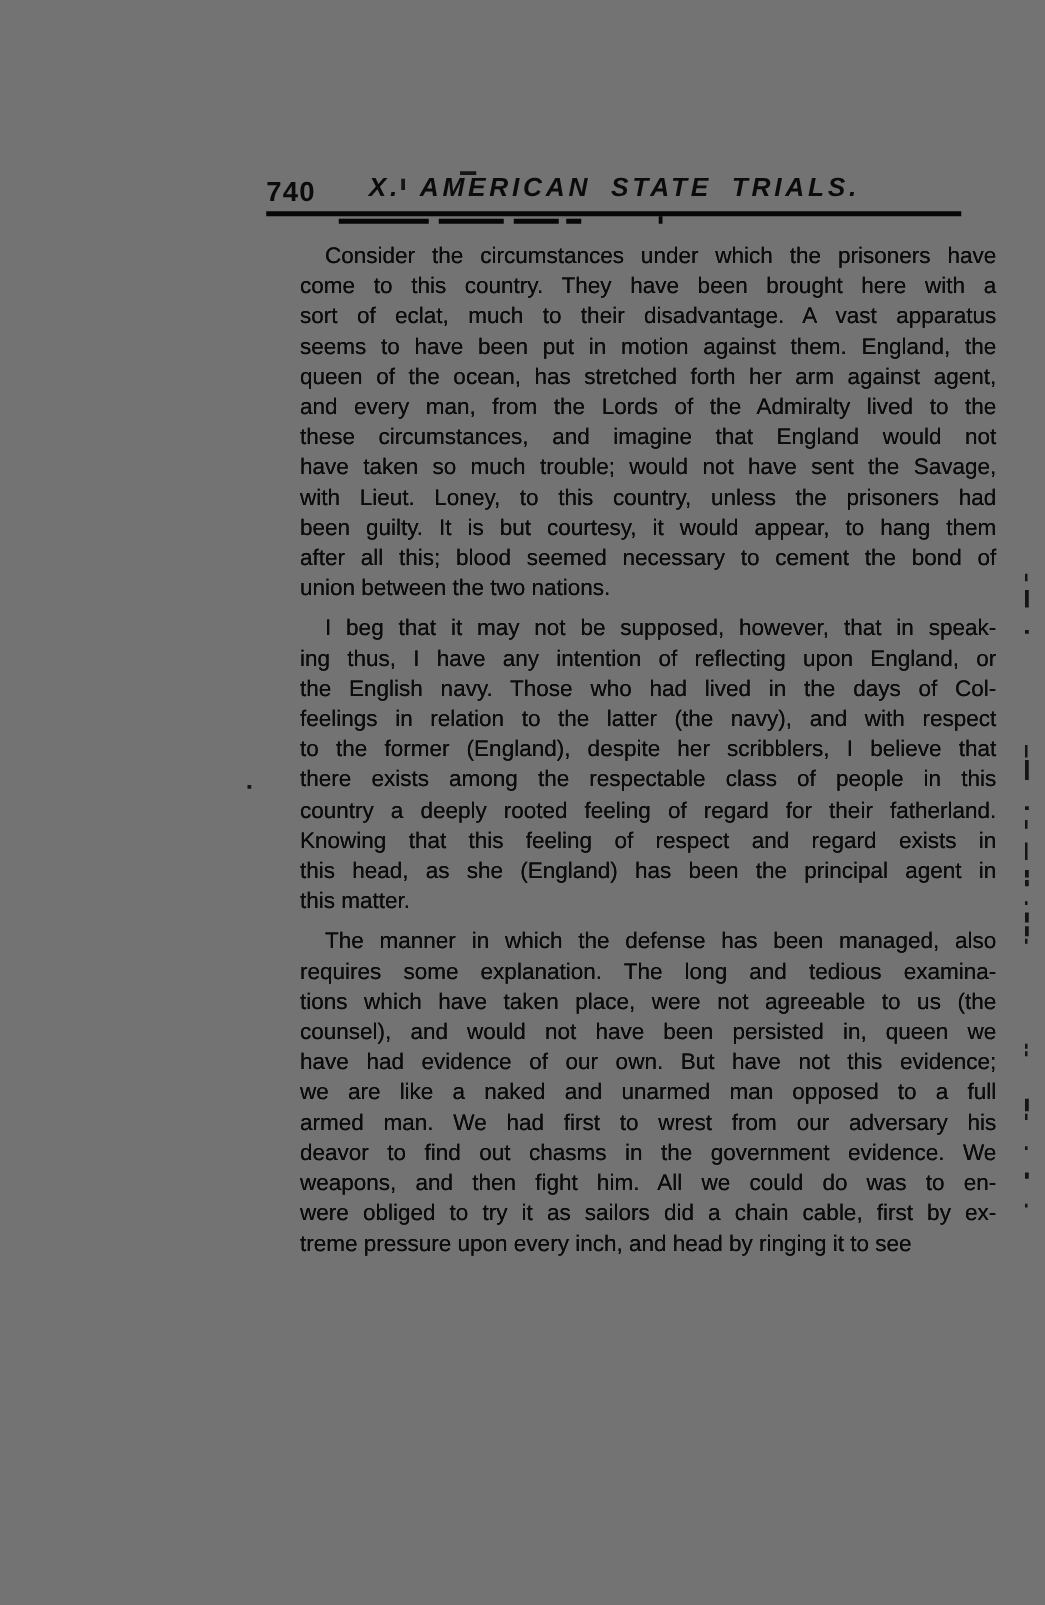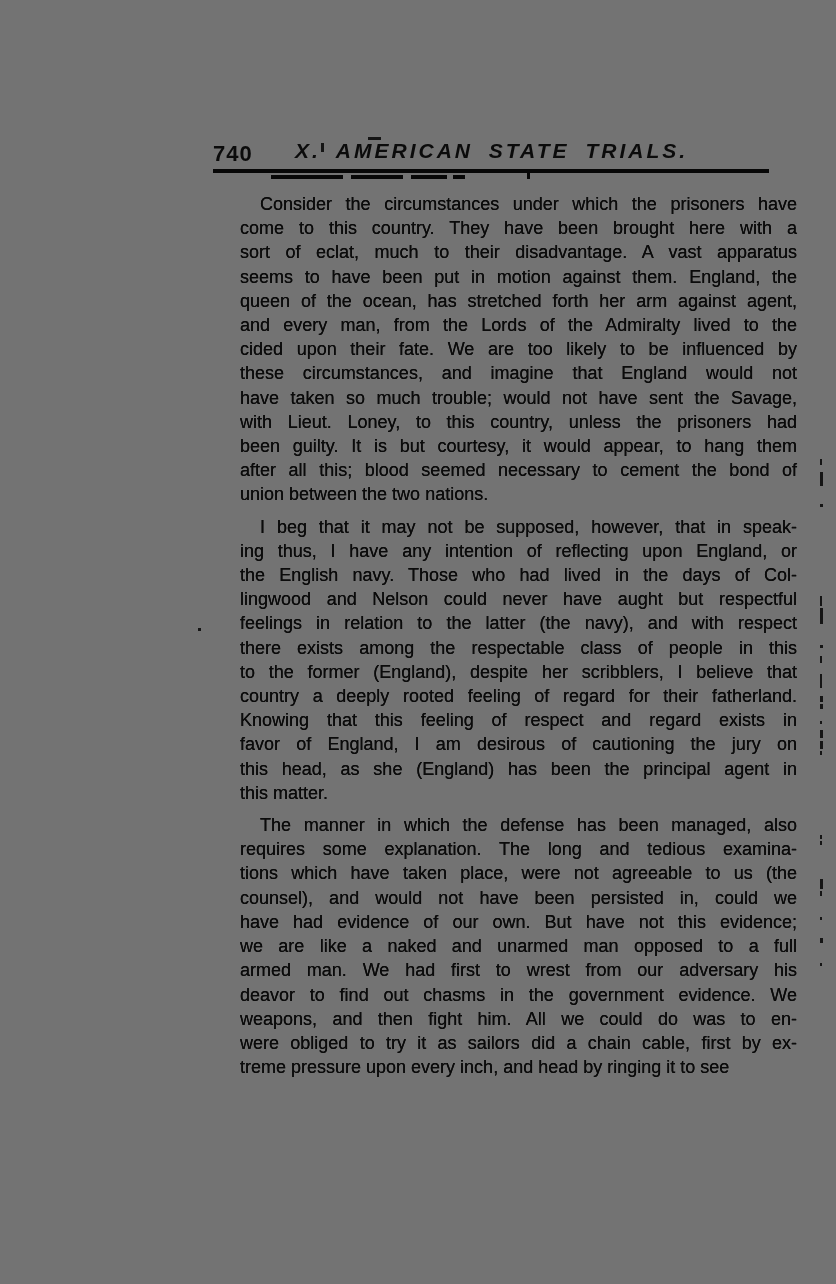--- a/index.html
+++ b/index.html
@@ -112,47 +112,44 @@
     <div class="rule-seg" style="top:173px; left:314px; width:3px; height:6px;"></div>
 
     <div class="text-block" id="page-body">
         <div class="para">
           <div class="line first">Consider the circumstances under which the prisoners have</div>
           <div class="line">come to this country. They have been brought here with a</div>
           <div class="line">sort of eclat, much to their disadvantage. A vast apparatus</div>
           <div class="line">seems to have been put in motion against them. England, the</div>
           <div class="line">queen of the ocean, has stretched forth her arm against agent,</div>
           <div class="line">and every man, from the Lords of the Admiralty lived to the</div>
-          <div class="line">cided upon their fate. We are too likely to be influenced by</div>
           <div class="line">these circumstances, and imagine that England would not</div>
           <div class="line">have taken so much trouble; would not have sent the Savage,</div>
           <div class="line">with Lieut. Loney, to this country, unless the prisoners had</div>
           <div class="line">been guilty. It is but courtesy, it would appear, to hang them</div>
           <div class="line">after all this; blood seemed necessary to cement the bond of</div>
           <div class="line last">union between the two nations.</div>
         </div>
         <div class="para">
           <div class="line first">I beg that it may not be supposed, however, that in speak-</div>
           <div class="line">ing thus, I have any intention of reflecting upon England, or</div>
           <div class="line">the English navy. Those who had lived in the days of Col-</div>
-          <div class="line">lingwood and Nelson could never have aught but respectful</div>
           <div class="line">feelings in relation to the latter (the navy), and with respect</div>
+          <div class="line">to the former (England), despite her scribblers, I believe that</div>
           <div class="line">there exists among the respectable class of people in this</div>
-          <div class="line">to the former (England), despite her scribblers, I believe that</div>
           <div class="line">country a deeply rooted feeling of regard for their fatherland.</div>
           <div class="line">Knowing that this feeling of respect and regard exists in</div>
-          <div class="line">favor of England, I am desirous of cautioning the jury on</div>
           <div class="line">this head, as she (England) has been the principal agent in</div>
           <div class="line last">this matter.</div>
         </div>
         <div class="para">
           <div class="line first">The manner in which the defense has been managed, also</div>
           <div class="line">requires some explanation. The long and tedious examina-</div>
           <div class="line">tions which have taken place, were not agreeable to us (the</div>
-          <div class="line">counsel), and would not have been persisted in, could we</div>
+          <div class="line">counsel), and would not have been persisted in, queen we</div>
           <div class="line">have had evidence of our own. But have not this evidence;</div>
           <div class="line">we are like a naked and unarmed man opposed to a full</div>
           <div class="line">armed man. We had first to wrest from our adversary his</div>
           <div class="line">deavor to find out chasms in the government evidence. We</div>
           <div class="line">weapons, and then fight him. All we could do was to en-</div>
           <div class="line">were obliged to try it as sailors did a chain cable, first by ex-</div>
           <div class="line last">treme pressure upon every inch, and head by ringing it to see</div>
         </div>
       </div>
   </div>

